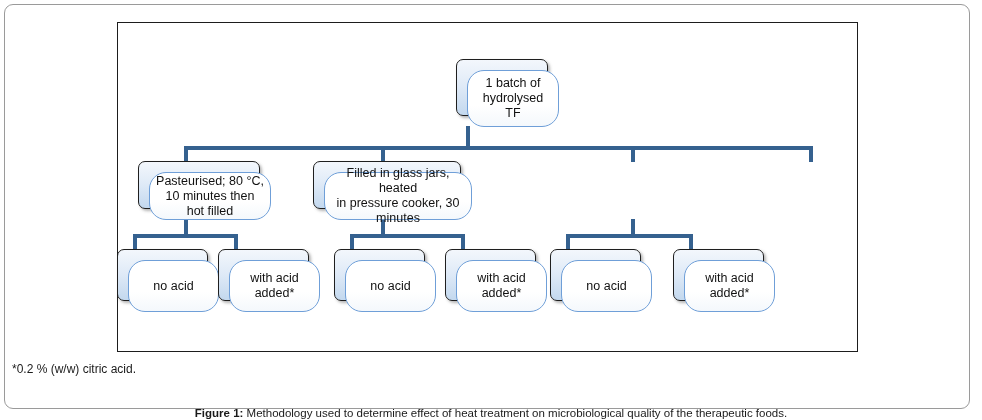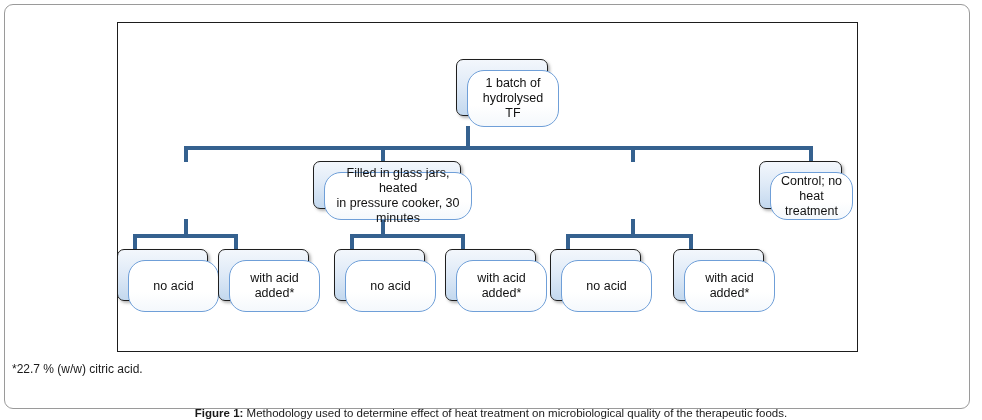--- a/index.html
+++ b/index.html
@@ -143,39 +143,39 @@
 
     <div class="node" style="left:338px; top:36px; width:92px; height:57px;">
       <div class="back-card"></div>
       <div class="front-card">
         <span class="label">1 batch of
 hydrolysed
 TF</span>
       </div>
     </div>
 
+    <div class="node" style="left:20px; top:138px; width:122px; height:48px;">
+      <div class="back-card"></div>
+      <div class="front-card">
+        <span class="label">Pasteurised; 80 °C,
+10 minutes then
+hot filled</span>
+      </div>
+    </div>
 
     <div class="node" style="left:195px; top:138px; width:148px; height:48px;">
       <div class="back-card"></div>
       <div class="front-card">
         <span class="label">Filled in glass jars, heated
 in pressure cooker, 30
 minutes</span>
       </div>
     </div>
 
 
-    <div class="node" style="left:641px; top:138px; width:83px; height:48px;">
-      <div class="back-card"></div>
-      <div class="front-card">
-        <span class="label">Control; no
-heat
-treatment</span>
-      </div>
-    </div>
 
     <div class="node small" style="left:-1px; top:226px; width:91px; height:52px;">
       <div class="back-card"></div>
       <div class="front-card">
         <span class="label">no acid</span>
       </div>
     </div>
 
     <div class="node small" style="left:100px; top:226px; width:91px; height:52px;">
       <div class="back-card"></div>
@@ -210,20 +210,20 @@
     <div class="node small" style="left:555px; top:226px; width:91px; height:52px;">
       <div class="back-card"></div>
       <div class="front-card">
         <span class="label">with acid
 added*</span>
       </div>
     </div>
 
   </div>
 
-  <div class="footnote">*22.7 % (w/w) citric acid.</div>
+  <div class="footnote">*0.2 % (w/w) citric acid.</div>
 
   <div class="caption">
     <span class="cap-label">Figure 1:</span>
     <span>Methodology used to determine effect of heat treatment on microbiological quality of the therapeutic foods.</span>
   </div>
 
 </div>
 
 </body></html>

